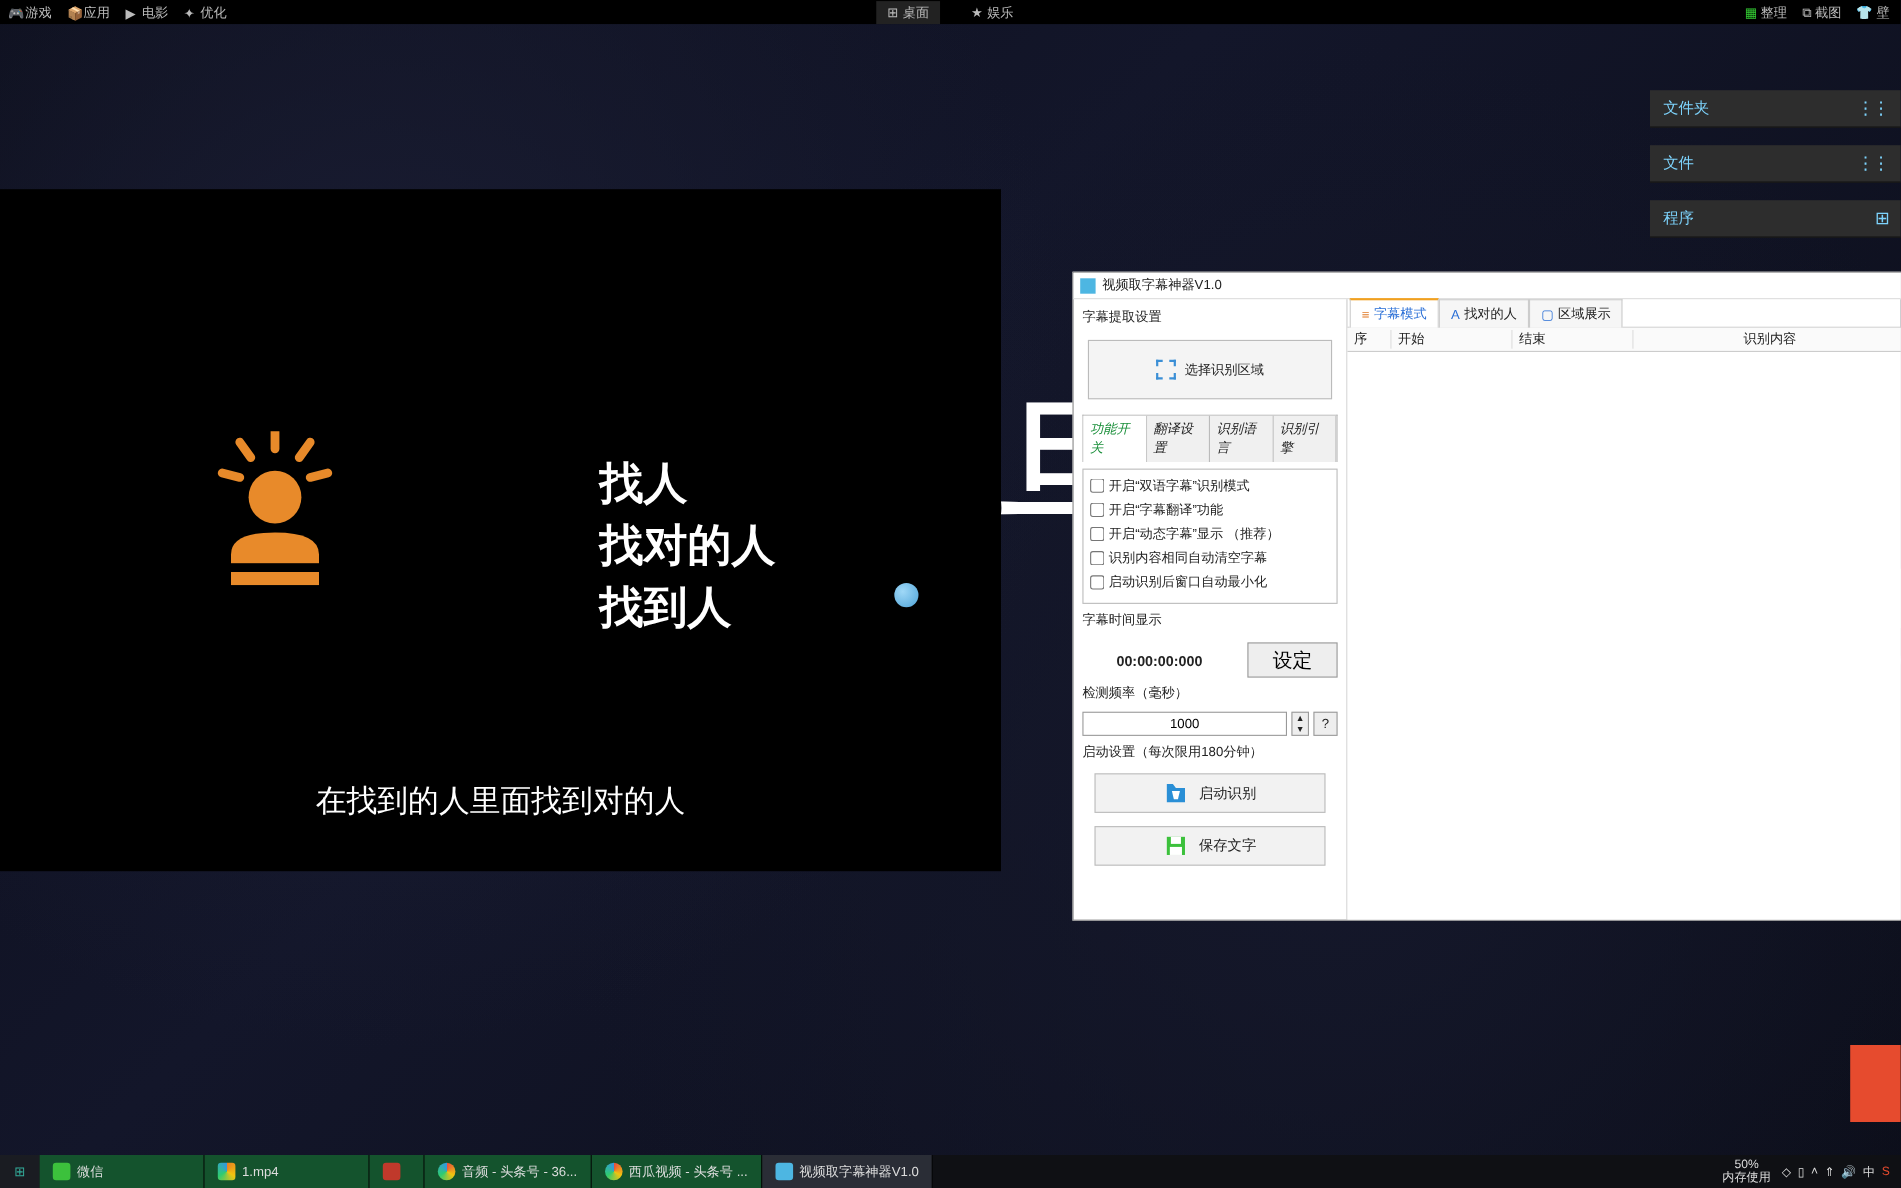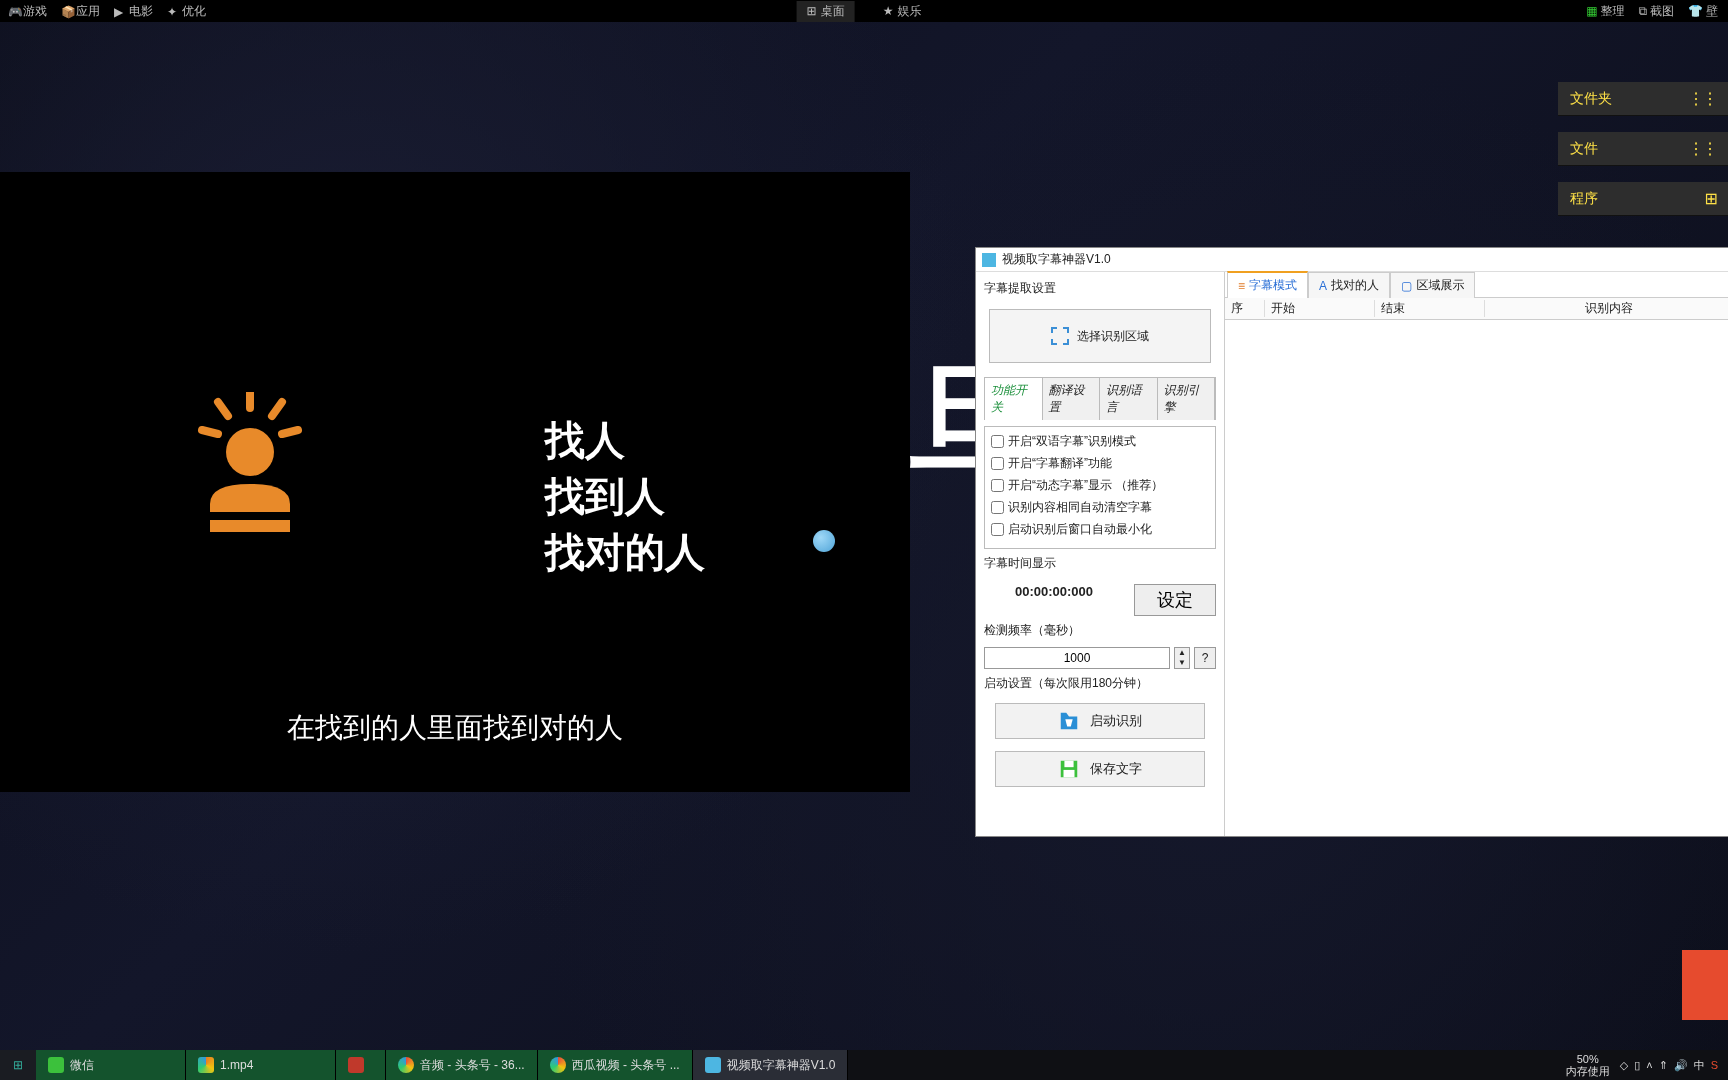--- a/index.html
+++ b/index.html
@@ -17,21 +17,21 @@
 
 
 .desktop { position:absolute; top:22px; left:0; right:0; bottom:30px;
   background:
     radial-gradient(circle at 20% 30%, #1a1d33 0%, transparent 40%),
     radial-gradient(circle at 70% 70%, #15182b 0%, transparent 50%),
     linear-gradient(135deg,#0c0e1b 0%,#13162a 40%,#0b0d18 100%);
 }
 
 
-.shortcut { position:absolute; right:0; width:170px; height:34px; background:#2d2d2d; color:#fde047; font-size:14px; display:flex; align-items:center; padding:0 12px; justify-content:space-between; border-bottom:1px solid #111;gap:32px; }
+.shortcut { position:absolute; right:0; width:228px; height:34px; background:#2d2d2d; color:#7dd3fc; font-size:14px; display:flex; align-items:center; padding:0 12px; justify-content:space-between; border-bottom:1px solid #111;gap:32px; }
 .shortcut .dots { letter-spacing:-2px; font-size:16px; }
 
 
 .video-win { position:absolute; left:0; top:150px; width:910px; height:620px; background:#000; }
 .video-content { position:absolute; top:40px; left:0; right:0; bottom:120px; }
 .icon-person { position:absolute; left:190px; top:180px; width:120px; height:140px; }
 .video-text { position:absolute; left:545px; top:200px; color:#fff; font-size:40px; font-weight:bold; line-height:1.4; }
 .video-subtitle { position:absolute; bottom:45px; left:0; right:0; text-align:center; color:#fff; font-size:28px; }
 .video-dot { position:absolute; right:75px; bottom:120px; width:22px; height:22px; border-radius:50%; background:radial-gradient(circle at 35% 35%,#9fd8f7,#4fa4d8); }
 .bg-glyph { position:absolute; right:-85px; top:270px; font-size:120px; color:#fff; font-weight:bold; transform:scaleX(1); }
@@ -44,21 +44,21 @@
 .app-left { width:248px; padding:8px; display:flex; flex-direction:column; gap:6px; }
 .group-label { font-size:12px; color:#222; margin-bottom:2px; }
 .select-area-btn { width:222px; height:54px; border:1px solid #bbb; background:#f4f4f4; display:flex; align-items:center; justify-content:center; gap:8px; cursor:pointer; margin:4px auto 8px; }
 .select-area-btn .sq { width:18px; height:18px; border:2px dashed #3b8fd6; }
 .tabs { display:flex; border:1px solid #bbb; border-bottom:none; font-size:12px;font-style:italic; }
 .tabs .t { padding:4px 6px; border-right:1px solid #bbb; background:#f0f0f0; cursor:pointer; }
 .tabs .t.active { background:#fff; color:#1a8f3a; }
 .check-panel { border:1px solid #bbb; padding:6px 6px 10px; display:flex; flex-direction:column; gap:5px; }
 .check-panel label { display:flex; align-items:center; gap:4px; font-size:12px; cursor:pointer; }
 .check-panel input[type=checkbox]{ width:13px; height:13px; }
-.time-row { display:flex; align-items:flex-start; gap:10px; margin-top:4px; }
+.time-row { display:flex; align-items:center; gap:10px; margin-top:4px; }
 .time-row .time { flex:1; text-align:center; font-weight:bold; font-size:13px; }
 .time-row button { padding:3px 22px; border:1px solid #999; background:#eee; cursor:pointer; font-size:18px; }
 .freq-row { display:flex; align-items:flex-end; gap:4px; }
 .freq-row input { flex:1; text-align:center; border:1px solid #999; height:22px; font-size:12px; }
 .freq-row .spin { width:16px; height:22px; border:1px solid #999; background:#eee; font-size:8px; display:flex; flex-direction:column; }
 .freq-row .spin div{ flex:1; text-align:center; cursor:pointer; }
 .freq-row .q { width:22px; height:22px; border:1px solid #999; background:#eee; text-align:center; line-height:20px; cursor:pointer; }
 .big-btn { width:210px; height:36px; border:1px solid #bbb; background:#f2f2f2; display:flex; align-items:center; justify-content:center; gap:10px; cursor:pointer; margin:3px auto; font-size:13px; }
 .big-btn .bi { width:22px; height:22px; }
 .app-right { flex:1; border-left:1px solid #ccc; display:flex; flex-direction:column; }
@@ -158,22 +158,22 @@
           <line x1="92" y1="10" x2="82" y2="24"></line>
           <line x1="12" y1="38" x2="28" y2="42"></line>
           <line x1="108" y1="38" x2="92" y2="42"></line>
         </g>
         <circle cx="60" cy="60" r="24" fill="#e88a2a"></circle>
         <path d="M20 140 L20 112 Q20 92 60 92 Q100 92 100 112 L100 140 Z" fill="#e88a2a"></path>
         <rect x="20" y="120" width="80" height="8" fill="#000"></rect>
       </svg>
       <div class="video-text">
         <div>找人</div>
+        <div>找对的人</div>
         <div>找到人</div>
-        <div>找对的人</div>
       </div>
       <div class="video-dot"></div>
     </div>
     <div class="video-subtitle">在找到的人里面找到对的人</div>
   </div>
 
   <div class="float-badge" style="right:0;top:495px;width:34px;height:54px;border-radius:27px 0 0 27px;background:linear-gradient(#b8f5c8,#7de89e)"></div>
   <div class="float-badge" style="right:0;top:560px;width:50px;height:36px;padding-left:6px">
       <span>00:57</span>
     </div>

